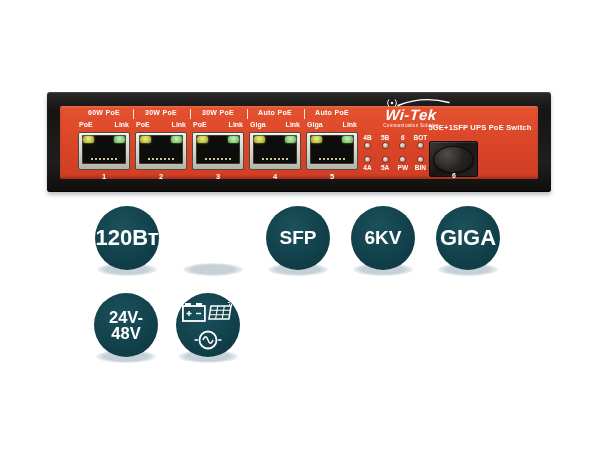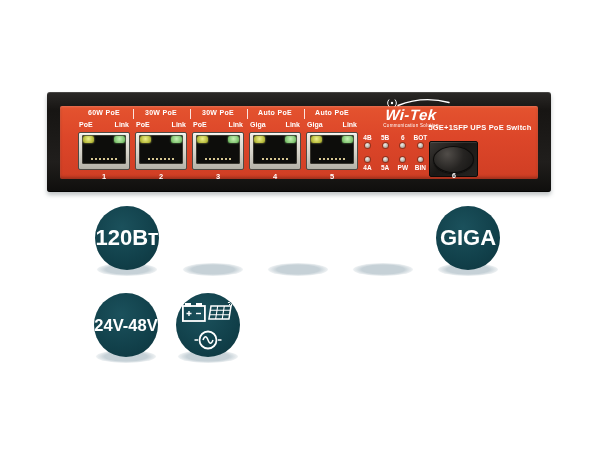--- a/index.html
+++ b/index.html
@@ -66,21 +66,21 @@
     box-shadow:0 1px 1px rgba(0,0,0,.6), inset 0 0 0 1px #0c0b0a; }
   .sfp-num { position:absolute; left:399px; top:80px; width:16px; text-align:center;
     color:#ffffff; font-size:7px; font-weight:bold; z-index:4; }
 
   
   .badge { position:absolute; width:64px; height:64px; border-radius:50%;
     background:radial-gradient(circle at 42% 34%, #1b515c 0%, #11404a 60%, #0d343d 100%);
     display:flex; align-items:center; justify-content:center; z-index:2; }
   .badge-label { color:#ffffff; font-weight:bold; font-size:22px; letter-spacing:0; }
   .badge-label.big { font-size:19px; }
-  .vlines { display:flex; flex-direction:row; align-items:center; }
+  .vlines { display:flex; flex-direction:column; align-items:center; }
   .vlines span { color:#ffffff; font-weight:bold; font-size:16.5px; line-height:16px; }
   .bshadow { position:absolute; width:60px; height:13px; border-radius:50%; z-index:1;
     background:radial-gradient(ellipse at center, #c6d1d7 0%, #c6d1d7 50%, rgba(198,209,215,0) 78%); }
 </style>
 </head>
 <body>
 
 <div class="scene">
 
   <div class="device">
@@ -220,20 +220,26 @@
   </div>
 
   <div class="bshadow" style="left:97px;top:263px"></div>
   <div class="bshadow" style="left:183px;top:263px"></div>
   <div class="bshadow" style="left:268px;top:263px"></div>
   <div class="bshadow" style="left:353px;top:263px"></div>
   <div class="bshadow" style="left:438px;top:263px"></div>
 
   <div class="badge" style="left:95px;top:206px">
     <span class="badge-label">120Вт</span>
+  </div>
+  <div class="badge" style="left:266px;top:206px">
+    <span class="badge-label big">SFP</span>
+  </div>
+  <div class="badge" style="left:351px;top:206px">
+    <span class="badge-label big">6KV</span>
   </div>
   <div class="badge" style="left:436px;top:206px">
     <span class="badge-label">GIGA</span>
   </div>
 
   <div class="bshadow" style="left:96px;top:350px"></div>
   <div class="bshadow" style="left:178px;top:350px"></div>
 
   <div class="badge" style="left:94px;top:293px">
     <div class="vlines">

